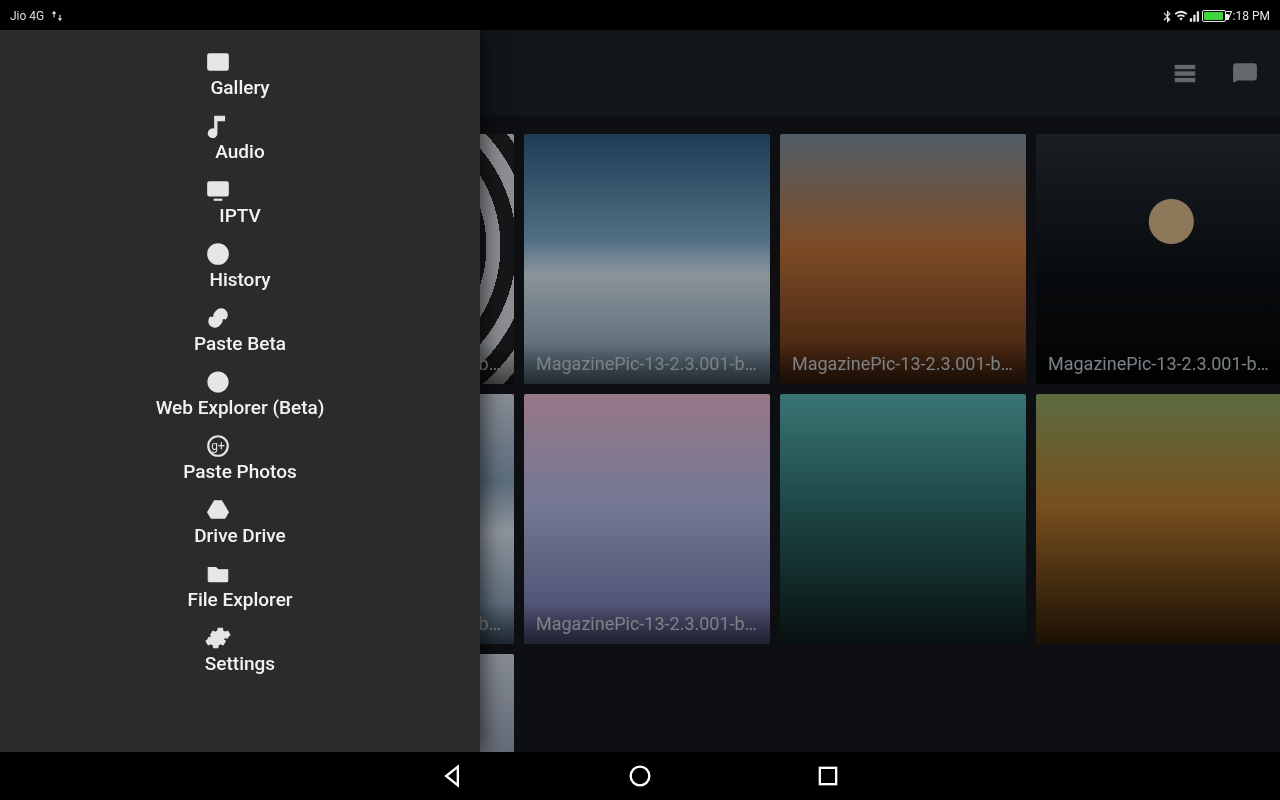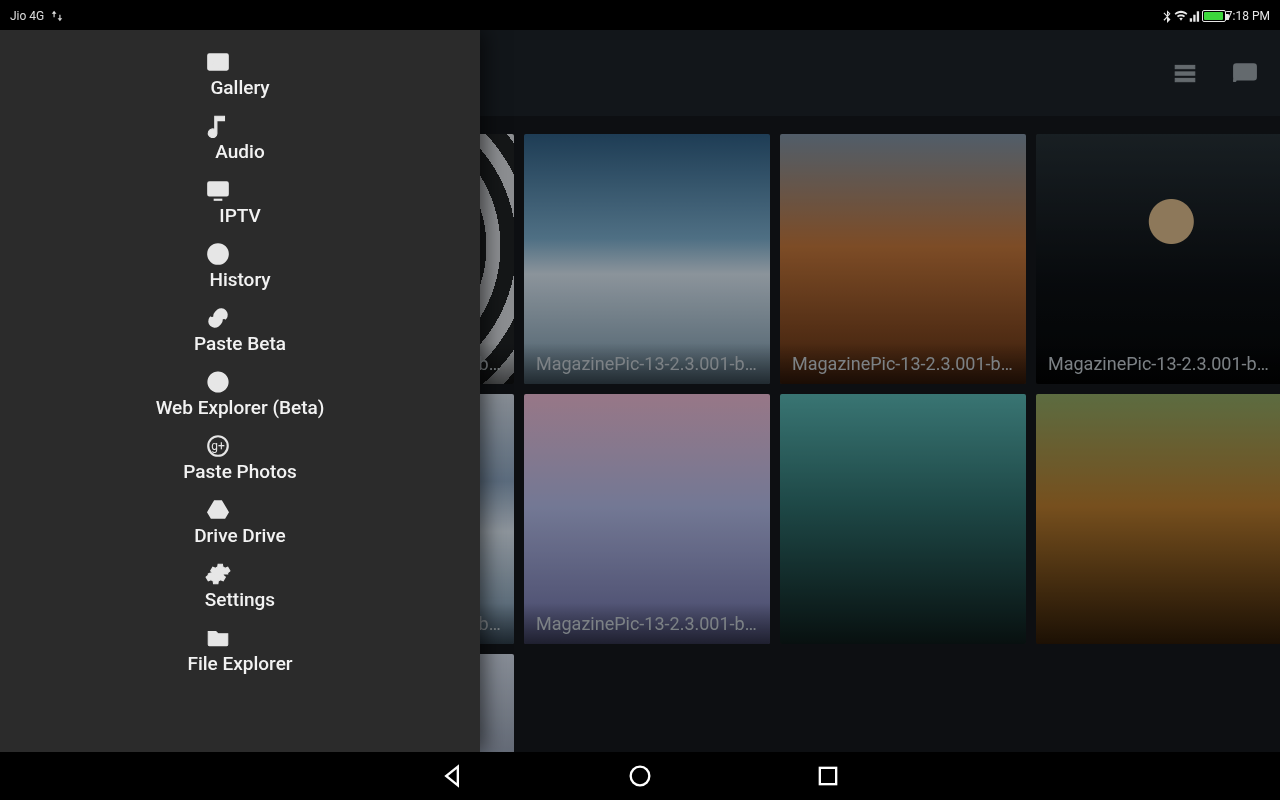--- a/index.html
+++ b/index.html
@@ -242,32 +242,32 @@
               <svg viewBox="0 0 24 24" fill="none" stroke-width="2">
                 <path d="M9 4h6l6 10-3 5H6l-3-5L9 4z"></path>
                 <path d="M9 4l6 10M15 4l-6 10M3 14h18"></path>
               </svg>
             </span>
             <span class="label">Drive Drive</span>
           </li>
           <li class="nav-item">
             <span class="nicon">
               <svg viewBox="0 0 24 24">
+                <path d="M3 6h7l2 2h9v10a1 1 0 0 1-1 1H4a1 1 0 0 1-1-1V6z"></path>
+              </svg>
+            </span>
+            <span class="label">File Explorer</span>
+          </li>
+          <li class="nav-item">
+            <span class="nicon">
+              <svg viewBox="0 0 24 24">
                 <path d="M12 8a4 4 0 1 0 0 8 4 4 0 0 0 0-8zm9 4a7 7 0 0 0-.1-1.2l2.1-1.6-2-3.4-2.5 1a7 7 0 0 0-2-1.2l-.4-2.6h-4l-.4 2.6a7 7 0 0 0-2 1.2l-2.5-1-2 3.4 2.1 1.6A7 7 0 0 0 3 12c0 .4 0 .8.1 1.2L1 14.8l2 3.4 2.5-1c.6.5 1.3.9 2 1.2l.4 2.6h4l.4-2.6c.7-.3 1.4-.7 2-1.2l2.5 1 2-3.4-2.1-1.6c.1-.4.1-.8.1-1.2z"></path>
               </svg>
             </span>
             <span class="label">Settings</span>
-          </li>
-          <li class="nav-item">
-            <span class="nicon">
-              <svg viewBox="0 0 24 24">
-                <path d="M3 6h7l2 2h9v10a1 1 0 0 1-1 1H4a1 1 0 0 1-1-1V6z"></path>
-              </svg>
-            </span>
-            <span class="label">File Explorer</span>
           </li>
         </ul>
     </nav>
   </div>
 
   <div class="navbar">
     <div class="nbtn">
       <svg viewBox="0 0 24 24">
           <path d="M17 4 L7 12 L17 20 Z" fill="none"></path>
         </svg>

